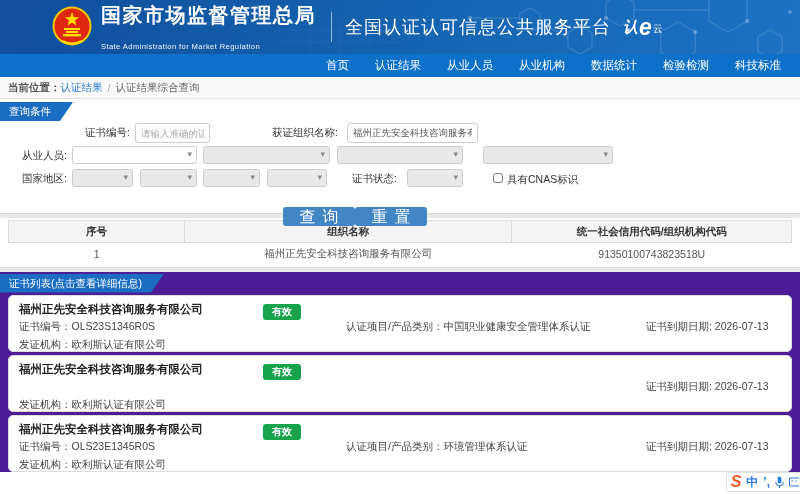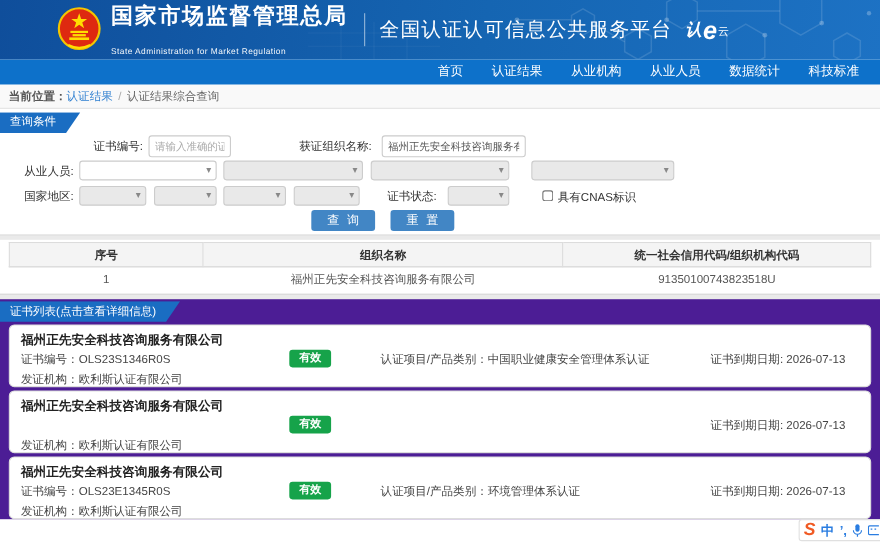--- a/index.html
+++ b/index.html
@@ -41,41 +41,41 @@
   .q-label { text-align:right; top:4px; }
   .t-input { position:absolute; height:20px; border:1px solid #ccc; border-radius:3px; font-size:9.5px; padding:0 5px; color:#555; font-family:inherit; }
   .t-input::placeholder { color:#aaa; }
   .sel { position:absolute; height:18px; border:1px solid #ccc; border-radius:3px; background:#fff; }
   .sel.dis { background:#e9e9e9; }
   .sel .arr { position:absolute; right:4px; top:2px; font-size:9px; color:#888; }
   .row1 { position:absolute; top:23px; left:0; right:0; height:22px; }
   .row2 { position:absolute; top:47px; left:0; right:0; height:20px; }
   .row3 { position:absolute; top:70px; left:0; right:0; height:20px; }
   .btn-row { position:absolute; top:92px; left:0; right:0; height:20px; }
-  .btn { position:absolute; width:58px; height:19px; background:#4286c5; color:#fff; border:none; border-radius:3px; font-size:11px; letter-spacing:7px; text-indent:7px; cursor:pointer; font-family:inherit; }
+  .btn { position:absolute; width:72px; height:19px; background:#4286c5; color:#fff; border:none; border-radius:3px; font-size:16px; letter-spacing:7px; text-indent:7px; cursor:pointer; font-family:inherit;margin-top:16px; }
   .cnas-box { position:absolute; left:493px; top:4px; width:10px; height:10px; }
   .cnas-lb { left:507px; top:4px; }
 
   .gap { height:5px; background:#eaeaea; border-top:1px solid #d9d9d9; }
 
   
   .org-sec { background:#fff; padding-bottom:2px; }
   .org-sec .sec-badge, .cert-sec .sec-badge { margin-top:2px; }
   .org-table { width:784px; margin:2px 8px 0; border-collapse:collapse; font-size:10.5px; table-layout:fixed; }
   .org-table th { background:#f4f4f4; border:1px solid #dcdcdc; height:22px; font-weight:bold; color:#333; font-size:10.5px; }
   .org-table td { height:22px; text-align:center; color:#555; }
 
   
   .cert-sec { background:#4c1d95; }
   .card { position:relative; width:784px; height:57px; margin:2px 8px 3px; border:1px solid #ddd; border-radius:5px; background:#fff; }
   .card + .card { margin-top:3px; }
   .card .c-title { position:absolute; left:10px; top:6px; font-size:11.5px; font-weight:bold; color:#222; }
   .card .c-el { position:absolute; font-size:10.5px; color:#444; }
   .c-certno { left:10px; top:24px; }
-  .c-status { position:absolute; left:254px; top:22px; height:16px; line-height:16px; padding:0 9px; background:#16a34a; color:#fff; font-size:10px; border-radius:3px; font-weight:bold;text-align:center; }
+  .c-status { position:absolute; left:254px; top:8px; height:16px; line-height:16px; padding:0 9px; background:#16a34a; color:#fff; font-size:10px; border-radius:3px; font-weight:bold;text-align:center; }
   .c-project { left:337px; top:24px; }
   .c-expire { left:637px; top:24px; }
   .c-issuer { left:10px; top:42px; }
 
   
   .ime { position:absolute; right:-6px; bottom:2px; display:flex; align-items:center; gap:5px; background:rgba(255,255,255,.92); border:1px solid #e0e0e0; border-radius:3px; padding:1px 6px 1px 4px; height:20px; }
   .ime .slogo { color:#f05a23; font-weight:900; font-size:16px; font-style:italic; line-height:16px; }
   .ime .zh { color:#2a7de1; font-weight:bold; font-size:12px; }
   .ime .pu { color:#2a7de1; font-weight:bold; font-size:12px; line-height:10px; }
 </style>
@@ -137,23 +137,24 @@
     <div class="reyun">
       <span class="r1">认</span>
       <span class="r2">e</span>
       <span class="r3">云</span>
     </div>
   </div>
 
   <div class="nav">
     <a href="#">首页</a>
     <a href="#">认证结果</a>
+    <a href="#">从业人员</a>
     <a href="#">从业机构</a>
-    <a href="#">从业人员</a>
     <a href="#">数据统计</a>
+    <a href="#">检验检测</a>
     <a href="#">科技标准</a>
   </div>
 
   <div class="crumb">
     <span class="pfx">当前位置：</span>
     <a href="#">认证结果</a>
     <span class="sep">/</span>
     <span>认证结果综合查询</span>
   </div>
 

